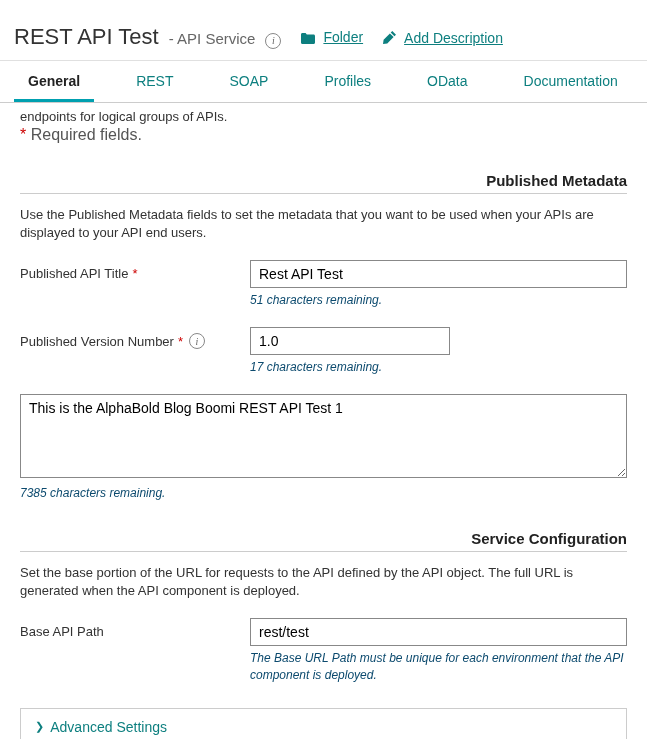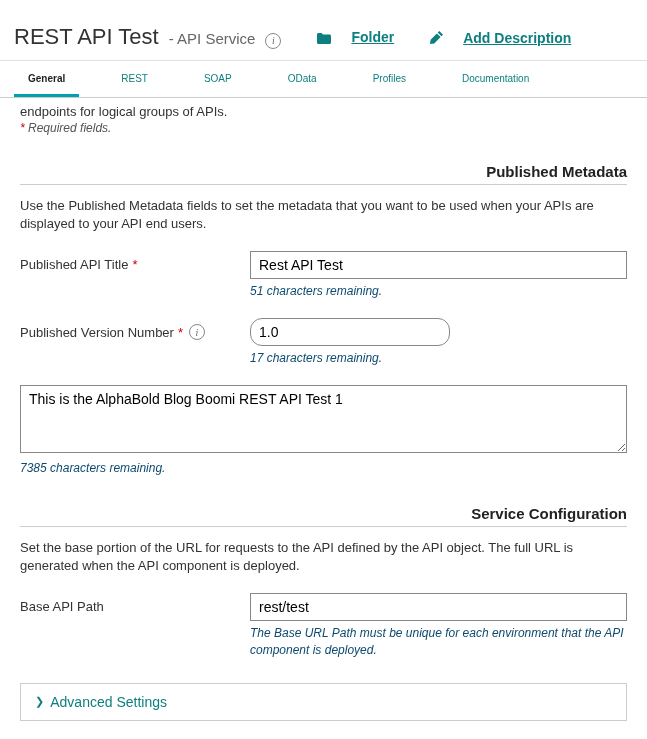--- a/index.html
+++ b/index.html
@@ -2,40 +2,40 @@
 <html><head>
 <meta charset="utf-8">
 <style>
 * { box-sizing: border-box; margin: 0; padding: 0; }
 body { font-family: "Segoe UI", Arial, sans-serif; font-size: 13px; color: #333; background: #fff; width: 647px; }
 .container { padding: 0; }
 .header-row { display: flex; align-items: baseline; padding: 6px 14px 10px 14px; border-bottom: 1px solid #e0e0e0; gap: 8px; }
 .page-title { font-size: 22px; font-weight: 400; color: #333; }
 .page-subtitle { font-size: 15px; color: #666; margin-left: 2px; margin-top: 24px; }
 .info-icon { display: inline-flex; align-items: center; justify-content: center; width: 16px; height: 16px; border: 1px solid #888; border-radius: 50%; font-size: 10px; font-style: italic; color: #666; font-family: Georgia, serif; vertical-align: middle; margin-left: 2px; }
-.header-link { color: #0d7f7f; text-decoration: none; font-size: 14px; margin-left: 28px; display: inline-flex; align-items: center; gap: 20px; font-weight: bold; }
+.header-link { color: #0d7f7f; text-decoration: none; font-size: 14px; margin-left: 12px; display: inline-flex; align-items: center; gap: 8px; }
 .header-link .ul { text-decoration: underline; }
 .folder-icon { width: 14px; height: 11px; display: inline-block; }
 .edit-icon { width: 13px; height: 13px; display: inline-block; }
 .tabs { display: flex; padding: 0 14px; border-bottom: 1px solid #ccc; gap: 28px; }
-.tab { padding: 12px 14px 10px 14px; color: #0d7f7f; font-size: 10px; cursor: pointer; border-bottom: 3px solid transparent; text-align: center; }
+.tab { padding: 12px 14px 10px 14px; color: #0d7f7f; font-size: 14px; cursor: pointer; border-bottom: 3px solid transparent; text-align: center; }
 .tab.active { font-weight: 700; color: #222; border-bottom-color: #00a0b0; }
 .content { padding: 0 20px 20px 20px; }
 .note-text { font-size: 13px; color: #333; margin-top: 6px; }
-.req-note { font-size: 12px; font-style: italic; color: #555; margin-top: 2px; }
+.req-note { font-size: 16px; color: #555; margin-top: 2px; }
 .req-star { color: #c00; }
 .section { margin-top: 28px; }
 .section h2 { font-size: 15px; font-weight: 700; color: #222; padding-bottom: 4px; border-bottom: 1px solid #ccc; margin-bottom: 12px; text-align: right; }
 .section-desc { font-size: 13px; color: #333; margin-bottom: 18px; line-height: 1.4; }
 .form-row { display: flex; align-items: flex-start; margin-bottom: 18px; }
 .form-label { width: 230px; flex-shrink: 0; font-size: 13px; color: #333; padding-top: 6px; display: flex; align-items: center; gap: 4px; }
 .form-field { flex: 1; }
 .form-field input[type="text"], .form-field textarea { width: 100%; padding: 5px 8px; font-size: 14px; border: 1px solid #888; font-family: inherit; }
-.form-field textarea { height: 68px; resize: both; }
-.short-input { width: 200px !important; border-radius: 12px; }
+.form-field textarea { height: 84px; resize: both; }
+.short-input { width: 200px !important; }
 .helper { font-size: 12px; font-style: italic; color: #0c4a6e; margin-top: 4px; line-height: 1.4; }
 .adv-settings { border: 1px solid #ccc; padding: 10px 14px; margin-top: 24px; display: flex; align-items: center; gap: 6px; color: #0d7f7f; font-size: 14px; cursor: pointer; }
 .chev { font-size: 11px; color: #0d7f7f; }
 </style>
 </head>
 <body>
 
 <div class="container">
 
   <div class="header-row">
@@ -57,22 +57,22 @@
           </svg>
       </span>
       <span class="ul">Add Description</span>
     </a>
   </div>
 
   <div class="tabs">
     <div class="tab active">General</div>
     <div class="tab">REST</div>
     <div class="tab">SOAP</div>
+    <div class="tab">Profiles</div>
     <div class="tab">OData</div>
-    <div class="tab">Profiles</div>
     <div class="tab">Documentation</div>
   </div>
 
   <div class="content">
     <div class="note-text">endpoints for logical groups of APIs.</div>
     <div class="req-note">
       <span class="req-star">*</span>
       <span>Required fields.</span>
     </div>
 

